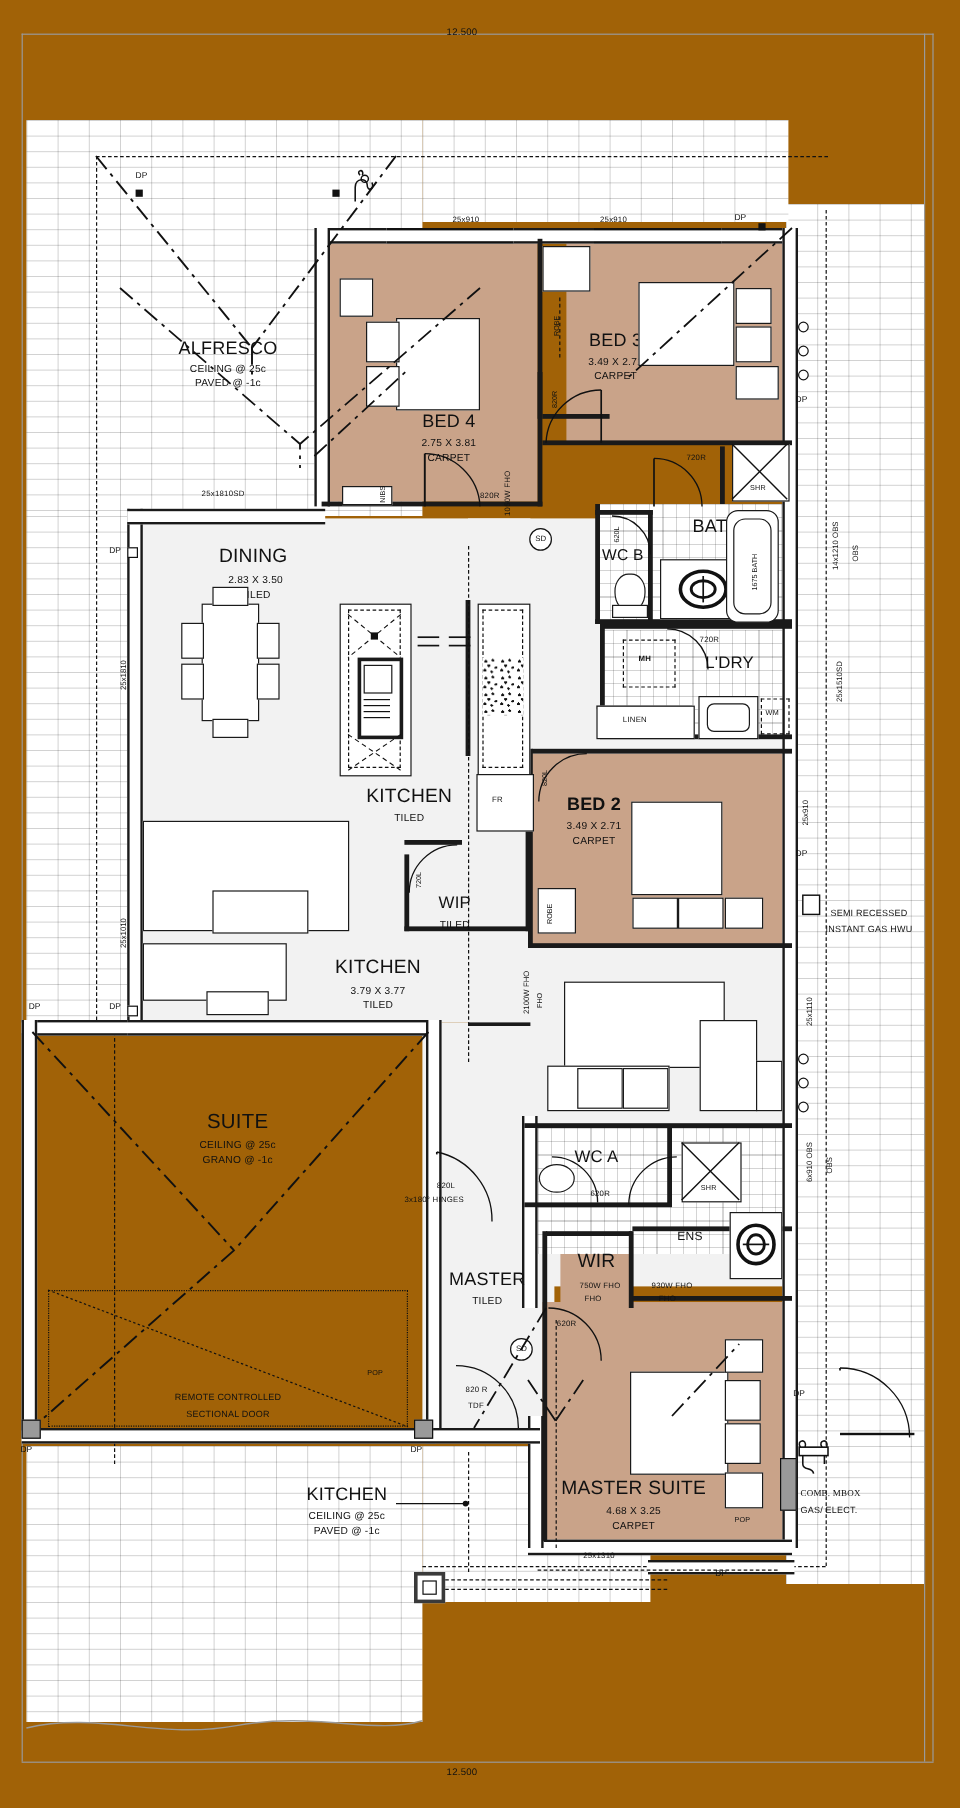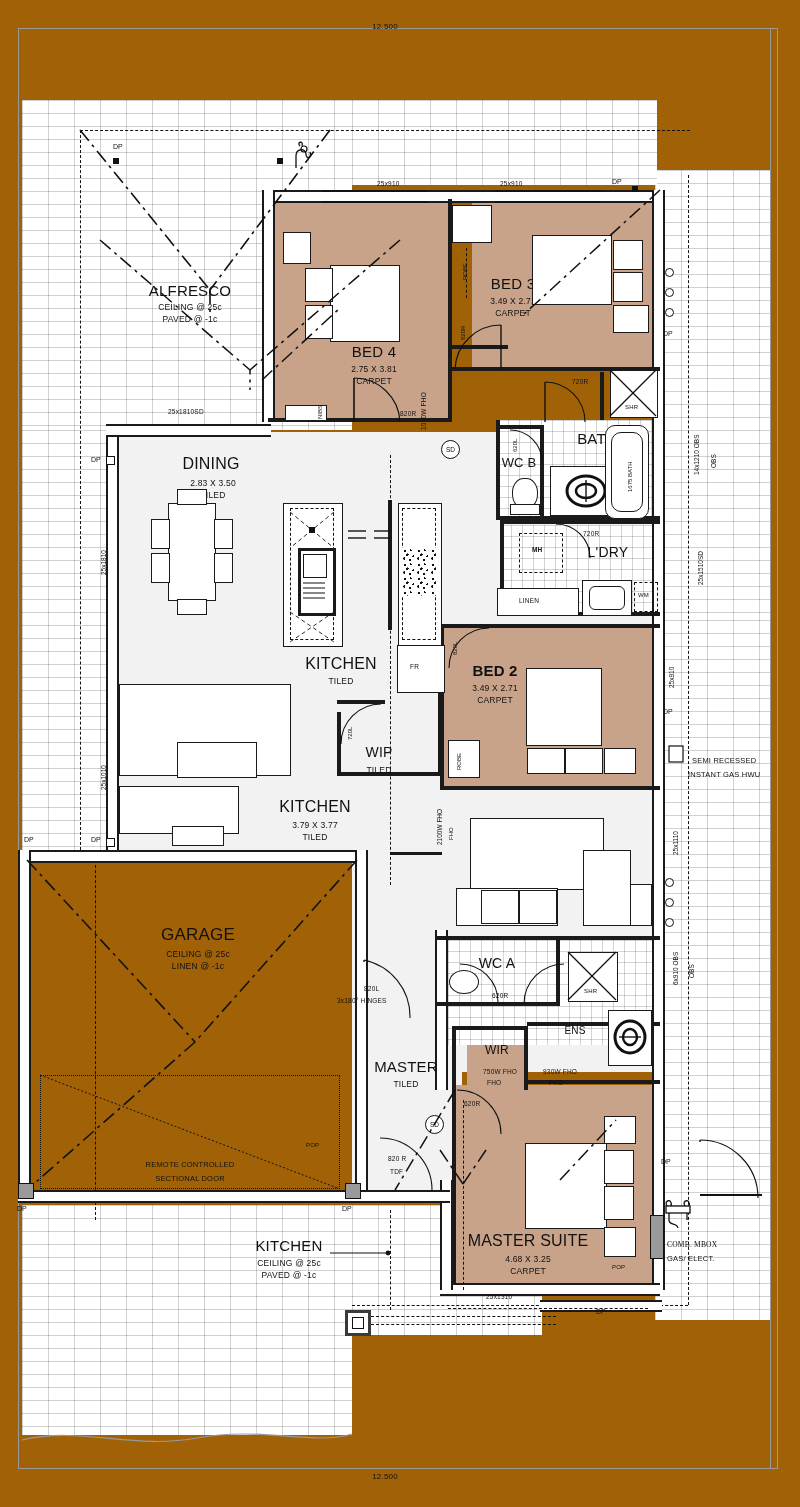--- a/index.html
+++ b/index.html
@@ -418,44 +418,44 @@
 
   <div class="furn" style="left:608px;top:1010px;width:42px;height:54px;"></div>
   <svg style="left:613px;top:1018px;width:34px;height:38px;">
     <ellipse cx="17" cy="19" rx="15" ry="16" stroke="#111" stroke-width="3" fill="#fff"></ellipse>
     <ellipse cx="17" cy="19" rx="7" ry="8" stroke="#111" stroke-width="2.4" fill="#fff"></ellipse>
     <line x1="6" y1="19" x2="28" y2="19" stroke="#111" stroke-width="1.4"></line>
   </svg>
   <div class="vtxt tiny" style="left:672px;top:985px;transform:rotate(-90deg);">6x910 OBS</div>
   <div class="vtxt tiny" style="left:688px;top:978px;transform:rotate(-90deg);">OBS</div>
 
-  <div class="txt rname ctr" style="left:497px;top:1043px;font-size:12px;">WIR</div>
+  <div class="txt rname ctr" style="left:497px;top:1043px;font-size:16px;">WIR</div>
   <div class="txt tiny" style="left:483px;top:1068px;">750W FHO</div>
   <div class="txt tiny" style="left:487px;top:1079px;">FHO</div>
   <div class="txt tiny" style="left:464px;top:1100px;">620R</div>
   <svg style="left:457px;top:1090px;width:46px;height:46px;">
     <path d="M0,0 A44,44 0 0 1 44,44" stroke="#111" stroke-width="1.1" fill="none"></path>
   </svg>
 
   <div class="txt rname big ctr" style="left:528px;top:1232px;">MASTER SUITE</div>
   <div class="txt rsub ctr" style="left:528px;top:1254px;">4.68 X 3.25</div>
   <div class="txt rsub ctr" style="left:528px;top:1266px;">CARPET</div>
   <div class="furn" style="left:525px;top:1143px;width:80px;height:84px;"></div>
   <div class="furn2" style="left:604px;top:1150px;width:28px;height:32px;"></div>
   <div class="furn2" style="left:604px;top:1186px;width:28px;height:32px;"></div>
   <div class="furn2" style="left:604px;top:1116px;width:30px;height:26px;"></div>
   <div class="furn2" style="left:604px;top:1227px;width:30px;height:28px;"></div>
   <div class="txt tiny" style="left:543px;top:1068px;">930W FHO</div>
   <div class="txt tiny" style="left:549px;top:1079px;">FHO</div>
   <div class="txt tiny" style="left:486px;top:1293px;">25x1310</div>
   <div class="txt tiny2" style="left:612px;top:1264px;">POP</div>
 
-  <div class="txt rname big ctr" style="left:198px;top:925px;font-size:17px;">GARAGE</div>
+  <div class="txt rname big ctr" style="left:198px;top:925px;font-size:17px;">SUITE</div>
   <div class="txt rsub ctr" style="left:198px;top:949px;">CEILING @ 25c</div>
-  <div class="txt rsub ctr" style="left:198px;top:961px;">LINEN @ -1c</div>
+  <div class="txt rsub ctr" style="left:198px;top:961px;">GRANO @ -1c</div>
   <svg style="left:27px;top:860px;width:330px;height:330px;">
     <path d="M0,0 L168,182 M330,0 L168,182 M168,182 L0,330" stroke="#111" stroke-width="1.6" fill="none" stroke-dasharray="14 5 3 5"></path>
   </svg>
 
   <div class="abs" style="left:40px;top:1075px;width:300px;height:114px;border:1.5px dotted #111;"></div>
   <svg style="left:40px;top:1075px;width:300px;height:114px;">
     <line x1="0" y1="0" x2="300" y2="114" stroke="#111" stroke-width="1" stroke-dasharray="2 2"></line>
   </svg>
   <div class="txt tiny ctr" style="left:190px;top:1160px;font-size:7.5px;">REMOTE CONTROLLED</div>
   <div class="txt tiny ctr" style="left:190px;top:1174px;font-size:7.5px;">SECTIONAL DOOR</div>

